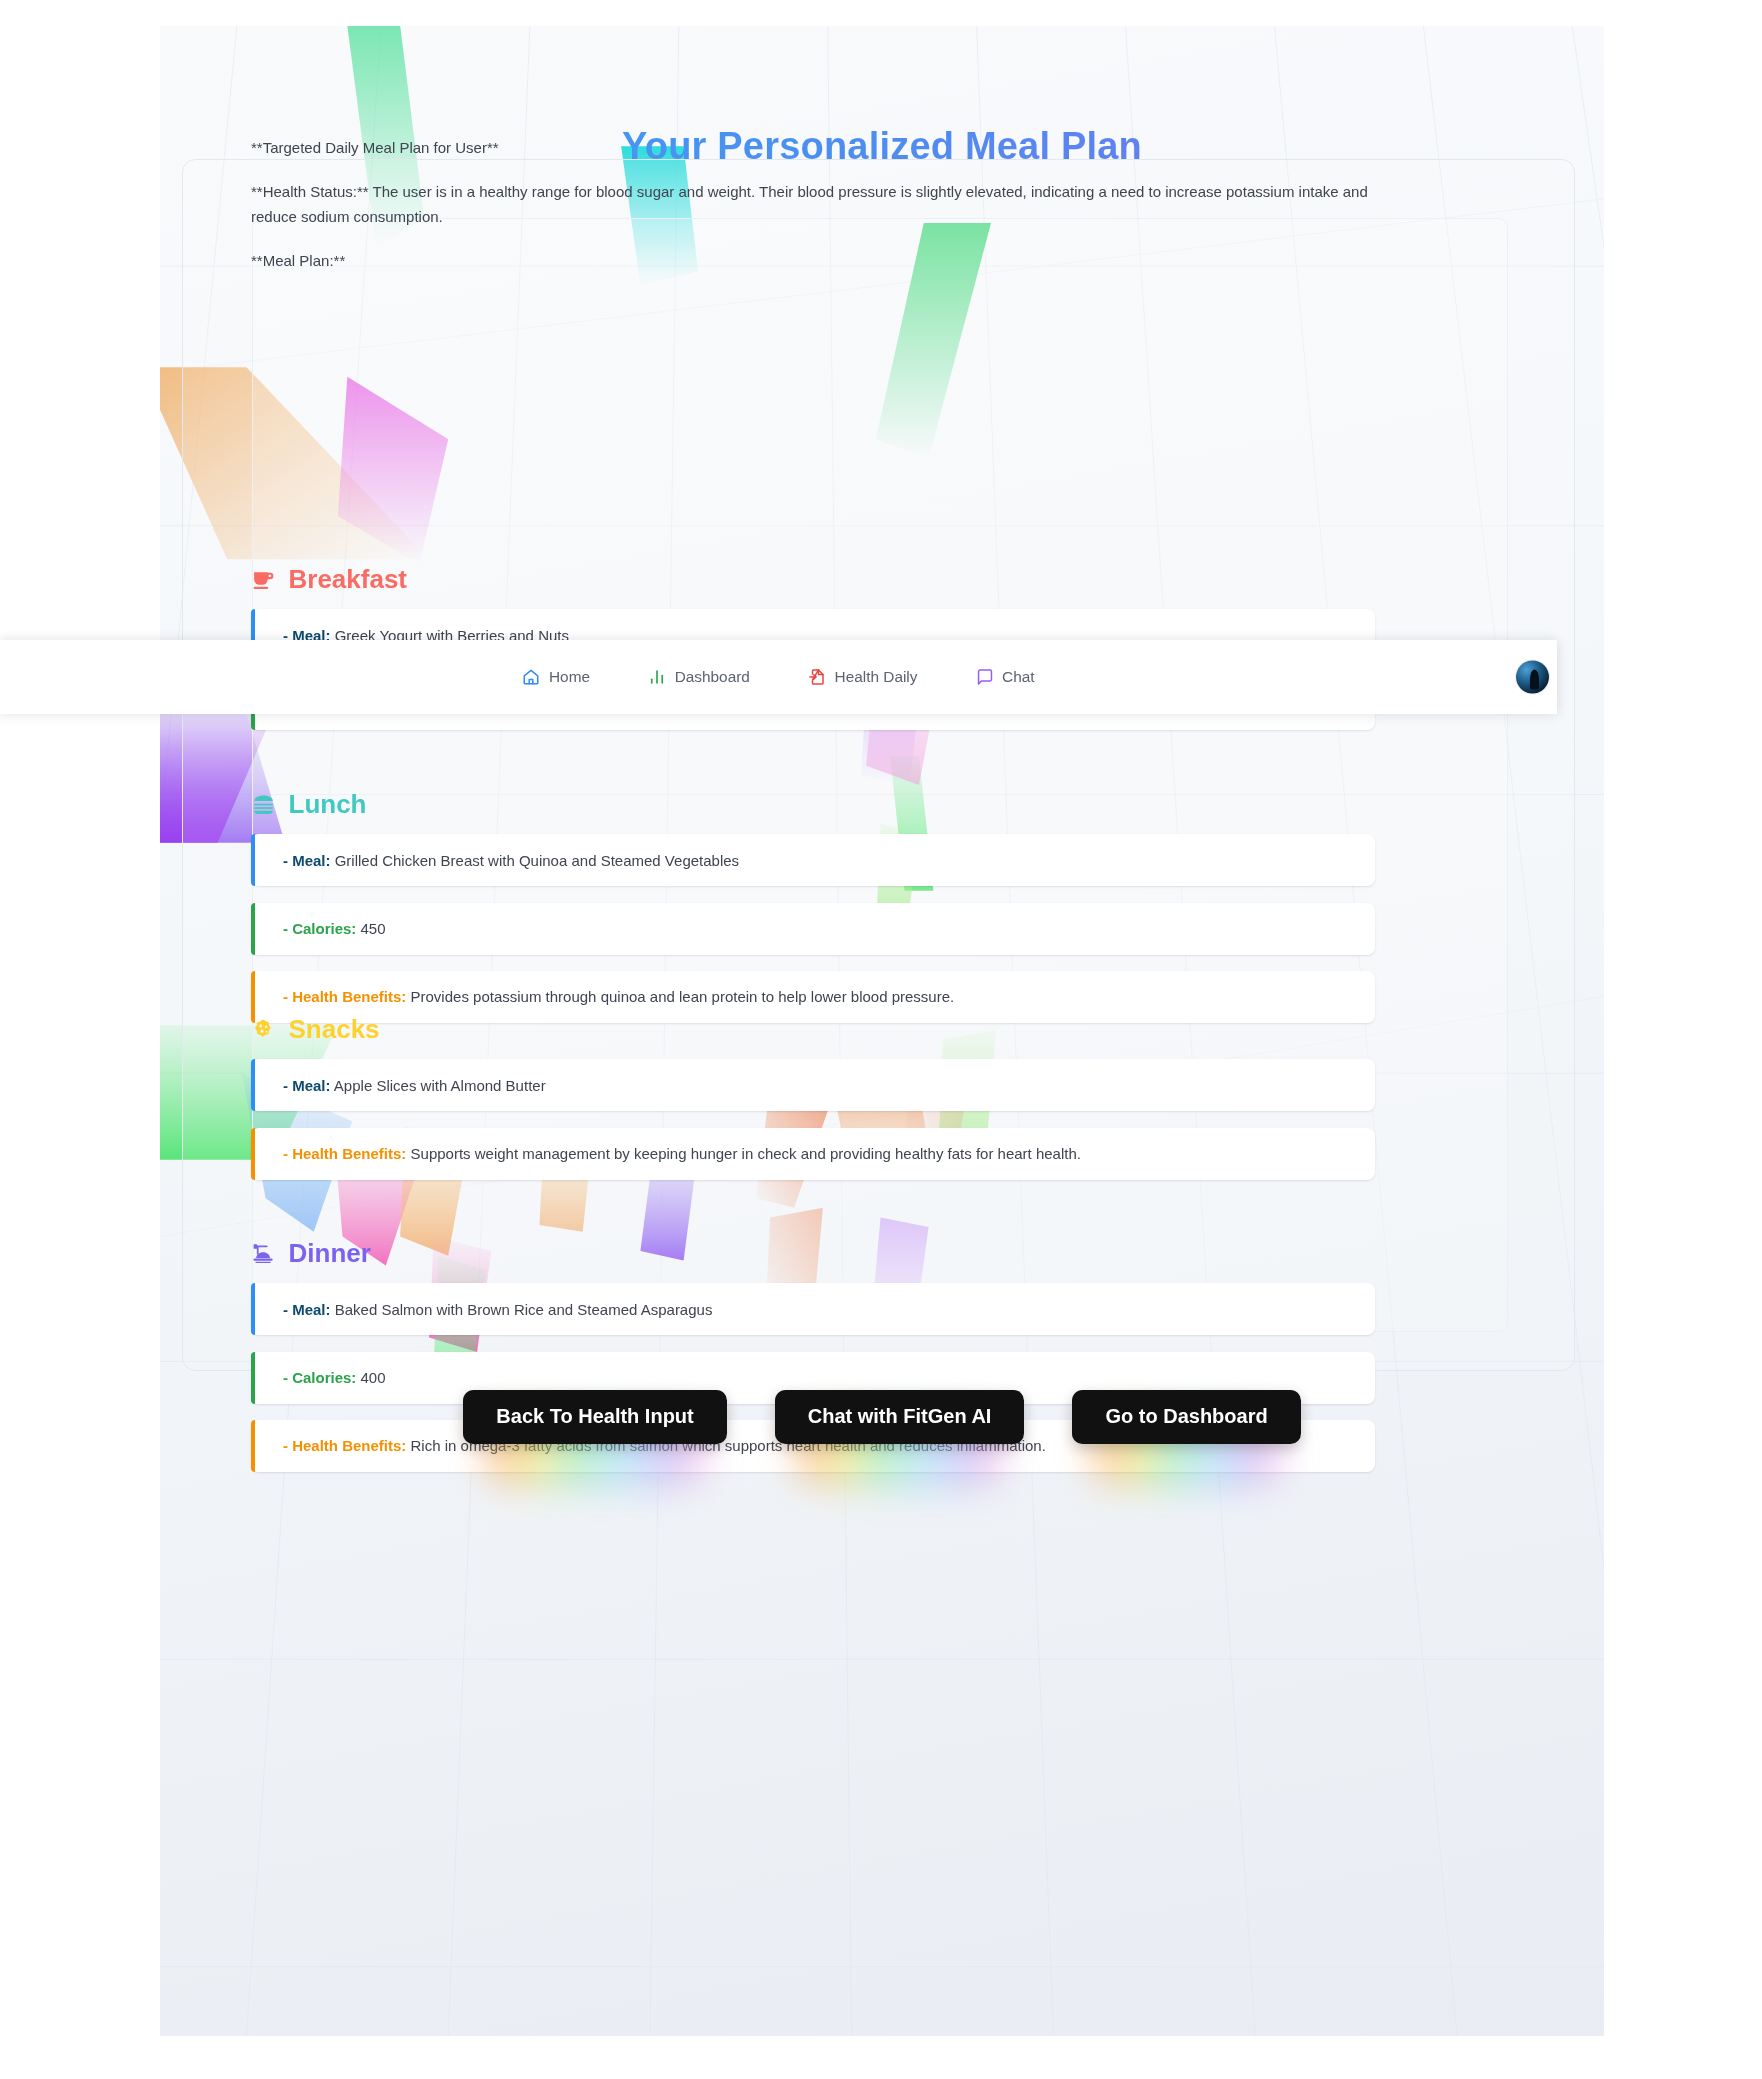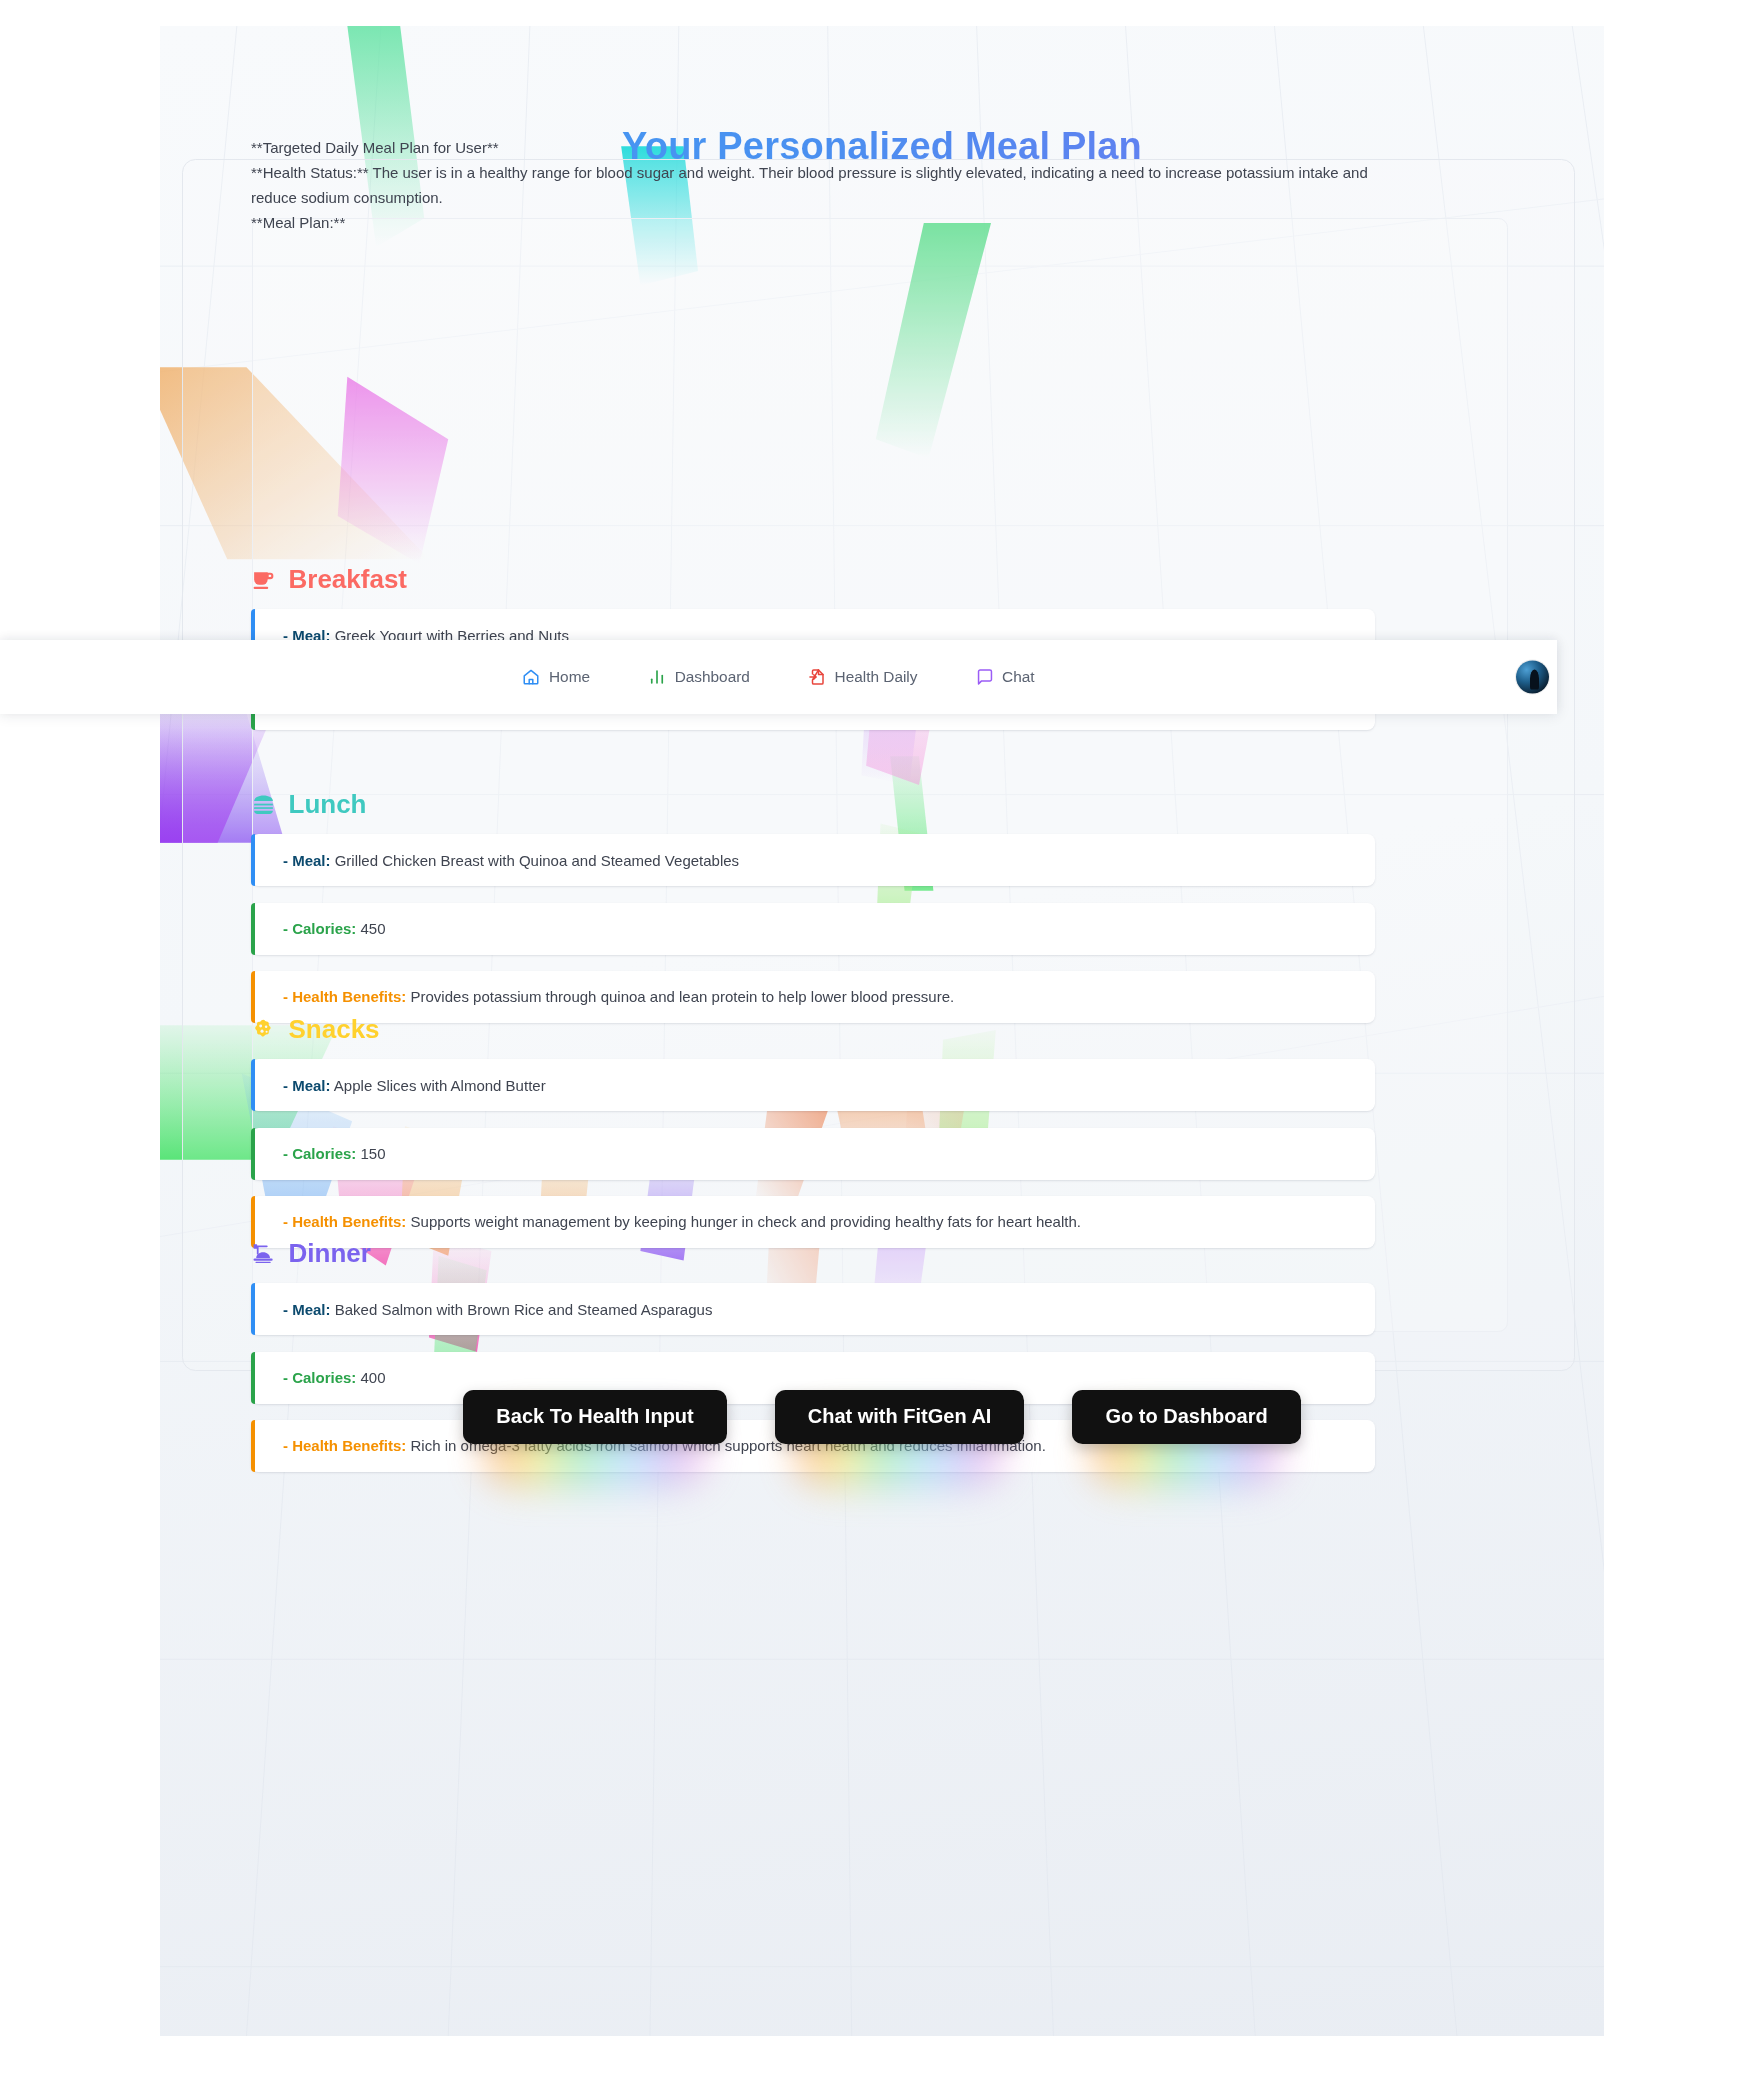--- a/index.html
+++ b/index.html
@@ -76,21 +76,21 @@
   
   .intro {
     position: absolute;
     left: 91px;
     top: 109px;
     width: 1124px;
     color: #3f4450;
     font-size: 15px;
     line-height: 25px;
   }
-  .intro p { }
+  .intro p { margin-bottom: 19px; }
   .intro p:last-child { margin-bottom: 8px; }
 
   
   .section { position: absolute; left: 91px; width: 1124px; }
   .sec-head {
     display: flex;
     align-items: center;
     gap: 12.5px;
     margin-bottom: 17.3px;
   }
@@ -398,24 +398,20 @@
         <circle cx="14.5" cy="9.4" r="1.2" fill="#f5f7fa"></circle>
         <circle cx="10.6" cy="13.6" r="1.5" fill="#f5f7fa"></circle>
         <circle cx="15" cy="14.2" r="1" fill="#f5f7fa"></circle>
       </svg>
       <h2>Snacks</h2>
     </div>
     <div class="row meal">
       <span class="lbl meal">- Meal:</span>
       <span>Apple Slices with Almond Butter</span>
     </div>
-    <div class="row calories">
-      <span class="lbl calories">- Calories:</span>
-      <span>150</span>
-    </div>
     <div class="row benefits">
       <span class="lbl benefits">- Health Benefits:</span>
       <span>Supports weight management by keeping hunger in check and providing healthy fats for heart health.</span>
     </div>
   </div>
 
   <div class="section sec-dinner" style="top:1214px;">
     <div class="sec-head">
       <svg class="sec-icon" viewBox="0 0 24 24" fill="#7b63ee">
         <rect x="2.5" y="3" width="3.4" height="4.4" rx=".5"></rect>

